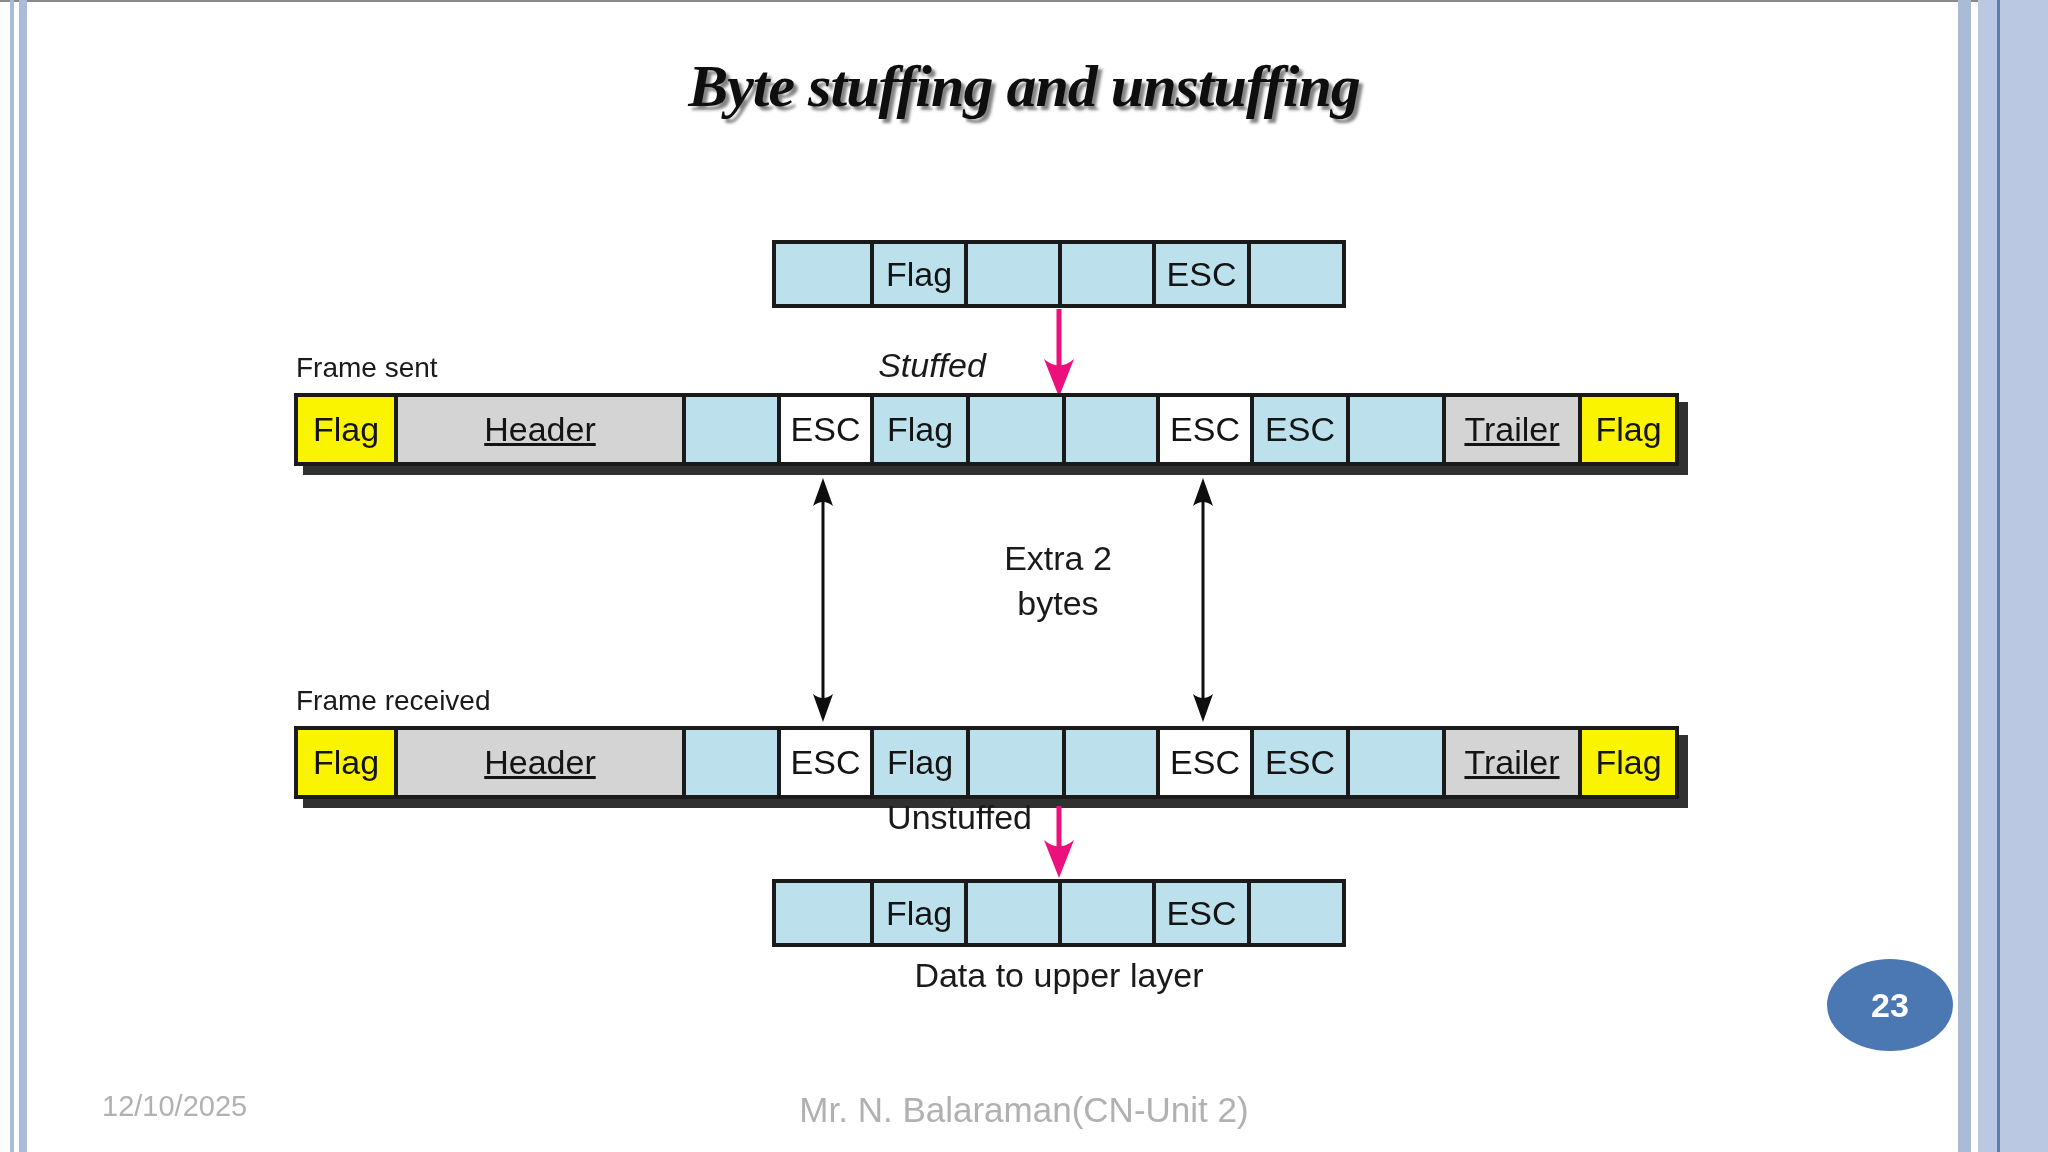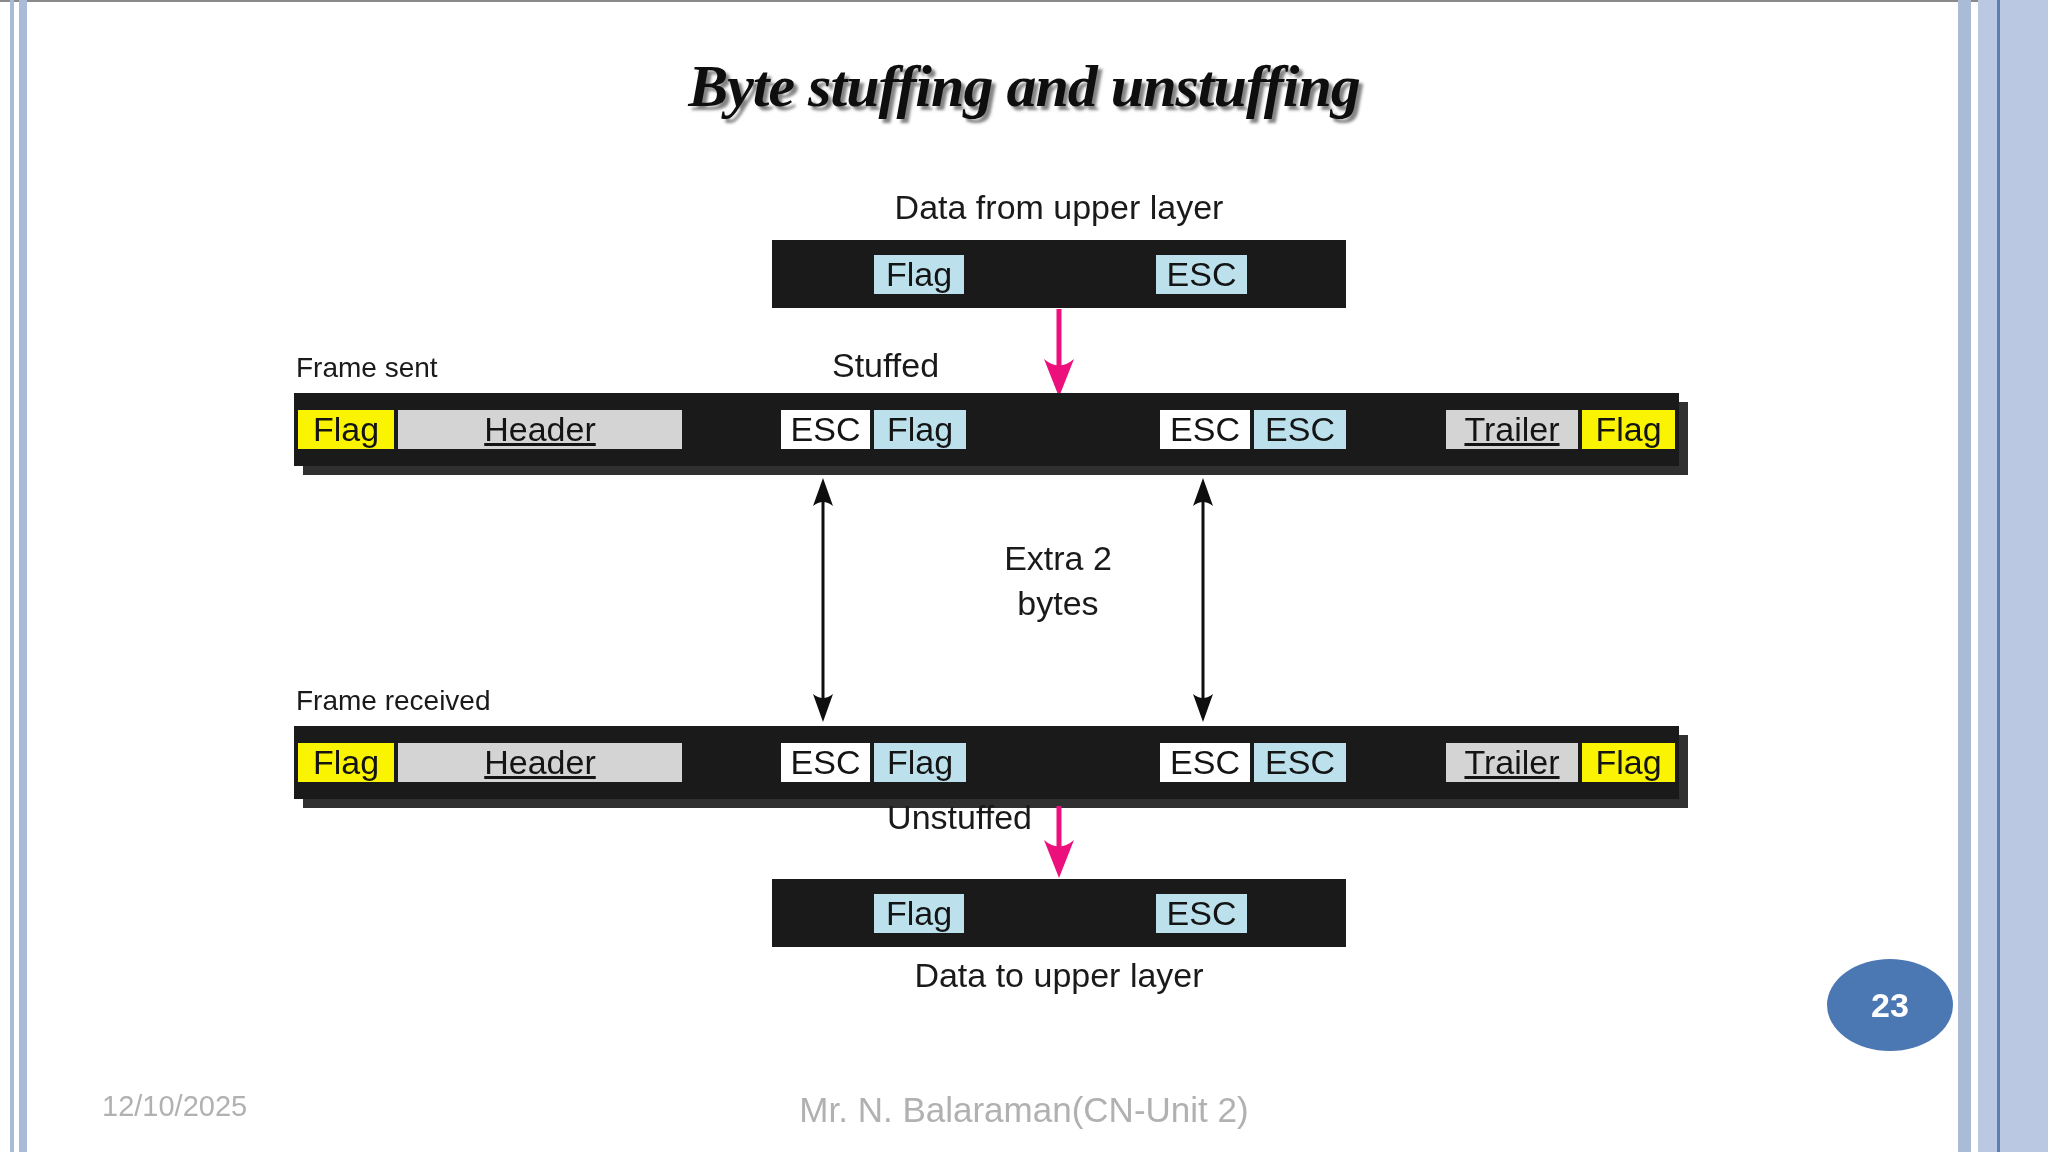--- a/index.html
+++ b/index.html
@@ -28,28 +28,28 @@
     font-size:60px;color:#0e0e0e;
     text-shadow:4px 4px 3px rgba(110,110,110,0.85);
     letter-spacing:-1px;
   }
   
   .dlabel{position:absolute;font-size:34px;color:#1a1a1a;}
   .caption-top   {left:772px;top:188px;width:574px;text-align:center;}
   .caption-bottom{left:772px;top:956px;width:574px;text-align:center;}
   .lbl-frame-sent    {left:296px;top:352px;font-size:28px;}
   .lbl-frame-received{left:296px;top:685px;font-size:28px;}
-  .lbl-stuffed  {left:832px;top:346px;width:200px;text-align:left;}
+  .lbl-stuffed  {left:832px;top:346px;width:200px;text-align:center;font-style:italic;}
   .lbl-unstuffed{left:832px;top:798px;width:200px;text-align:right;}
   .lbl-extra{left:958px;top:536px;width:200px;text-align:center;line-height:45px;}
   
   .row{
     position:absolute;display:flex;
     border:4px solid var(--cell-border,#1A1A1A);
-    box-sizing:border-box;background:var(--cell-border,#1A1A1A);align-items:center;
+    box-sizing:border-box;background:var(--cell-border,#1A1A1A);
   }
   .data-row{left:772px;width:574px;height:68px;}
   .data-row-top{top:240px;}
   .data-row-bottom{top:879px;}
   .frame-row{left:294px;width:1385px;height:73px;box-shadow:9px 9px 0 var(--shadow-dark,#303030);}
   .frame-row-sent{top:393px;}
   .frame-row-received{top:726px;}
   .cell{
     flex:0 0 auto;box-sizing:border-box;
     display:flex;align-items:center;justify-content:center;
@@ -94,21 +94,20 @@
 
   <div class="top-rule"></div>
   <div class="edge-stripe stripe-l1"></div>
   <div class="edge-stripe stripe-l2"></div>
   <div class="edge-stripe stripe-r1"></div>
   <div class="edge-band"></div>
   <div class="edge-band-line"></div>
 
   <div class="title">Byte stuffing and unstuffing</div>
 
-  <div class="dlabel caption-top">Data from upper layer</div>
   <div class="row data-row data-row-top">
     <div class="cell c-blue" style="width:94px"></div>
     <div class="cell c-blue" style="width:94px">Flag</div>
     <div class="cell c-blue" style="width:94px"></div>
     <div class="cell c-blue" style="width:94px"></div>
     <div class="cell c-blue" style="width:95px">ESC</div>
     <div class="cell c-blue" style="width:95px"></div>
   </div>
 
   <div class="dlabel lbl-stuffed">Stuffed</div>

